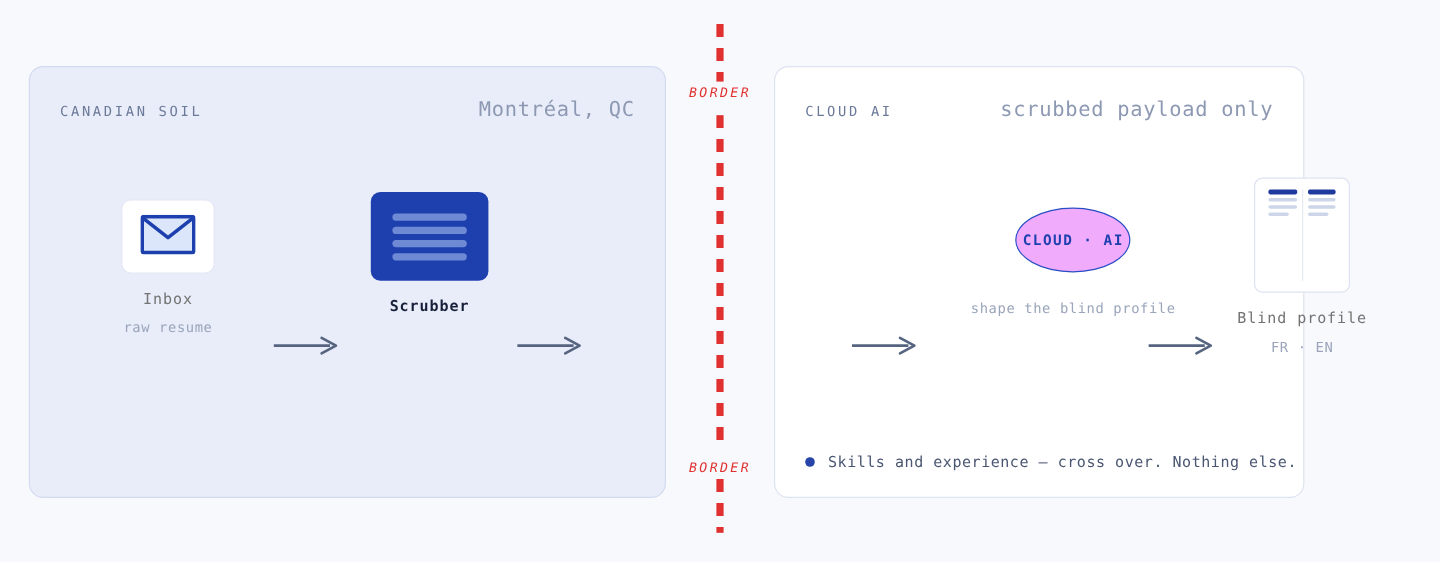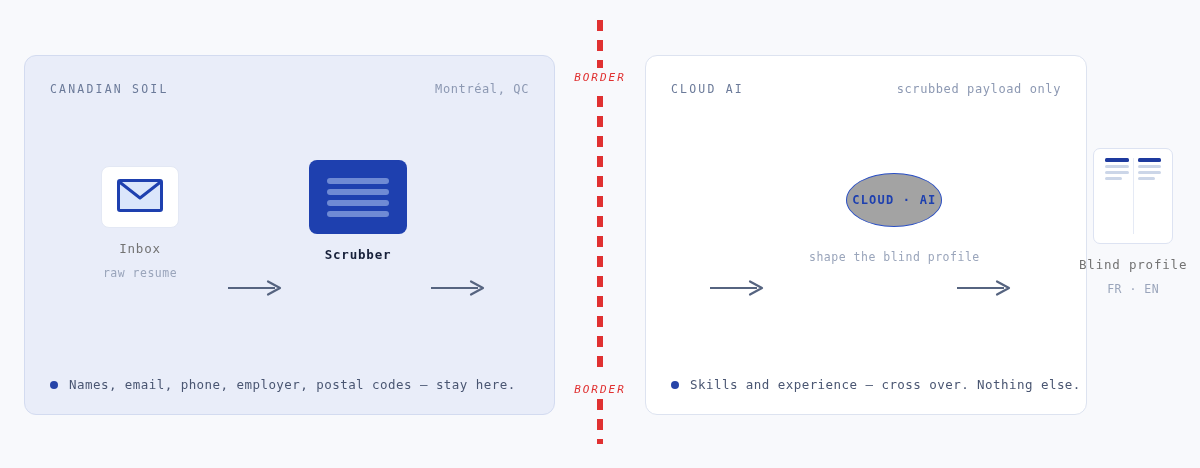--- a/index.html
+++ b/index.html
@@ -54,21 +54,21 @@
     align-items: baseline;
   }
 
   .panel-kicker {
     font-size: 11.5px;
     letter-spacing: 2.2px;
     color: #6b7a99;
   }
 
   .panel-meta {
-    font-size: 12px;
+    font-size: 17px;
     letter-spacing: 0.6px;
     color: #8d99b3;
   }
 
   
   .flow {
     position: absolute;
     left: 0;
     right: 0;
     top: 100px;
@@ -139,21 +139,21 @@
     height: 6px;
     border-radius: 3px;
     background: #6f8ad4;
   }
 
   
   .cloud {
     width: 96px;
     height: 54px;
     border-radius: 50%;
-    background: #a3a3a3;
+    background: #f0abfc;
     border: 1.6px solid #2a4fc4;
     display: flex;
     align-items: center;
     justify-content: center;
   }
 
   .cloud-text {
     font-size: 12px;
     font-weight: 700;
     letter-spacing: 1.2px;
@@ -322,24 +322,20 @@
 
       <div class="arrow" style="left:406px; top:123px;">
         <svg width="56" height="18" viewBox="0 0 56 18">
           <path d="M0 9 L47 9" stroke="#566480" stroke-width="2.2" fill="none"></path>
           <path d="M40 2.5 L52 9 L40 15.5" stroke="#566480" stroke-width="2.2" fill="none" stroke-linejoin="round" stroke-linecap="round"></path>
         </svg>
       </div>
 
     </div>
 
-    <div class="foot">
-      <span class="dot"></span>
-      <span class="foot-text">Names, email, phone, employer, postal codes — stay here.</span>
-    </div>
   </div>
 
   <div class="panel panel-right">
 
     <div class="panel-head">
       <span class="panel-kicker">CLOUD AI</span>
       <span class="panel-meta">scrubbed payload only</span>
     </div>
 
     <div class="flow">
@@ -360,21 +356,21 @@
         <div class="node-sub" style="margin-top:23px;text-align:right;">shape the blind profile</div>
       </div>
 
       <div class="arrow" style="left:311px; top:123px;">
         <svg width="56" height="18" viewBox="0 0 56 18">
           <path d="M0 9 L47 9" stroke="#566480" stroke-width="2.2" fill="none"></path>
           <path d="M40 2.5 L52 9 L40 15.5" stroke="#566480" stroke-width="2.2" fill="none" stroke-linejoin="round" stroke-linecap="round"></path>
         </svg>
       </div>
 
-      <div class="node" style="left:385px; top:-8px;margin-left:48px;">
+      <div class="node" style="left:385px; top:-8px;">
         <div class="node-art">
           <div class="doc">
             <div class="doc-col">
               <div class="doc-line head"></div>
               <div class="doc-line"></div>
               <div class="doc-line"></div>
               <div class="doc-line short"></div>
             </div>
             <div class="doc-col">
               <div class="doc-line head"></div>

